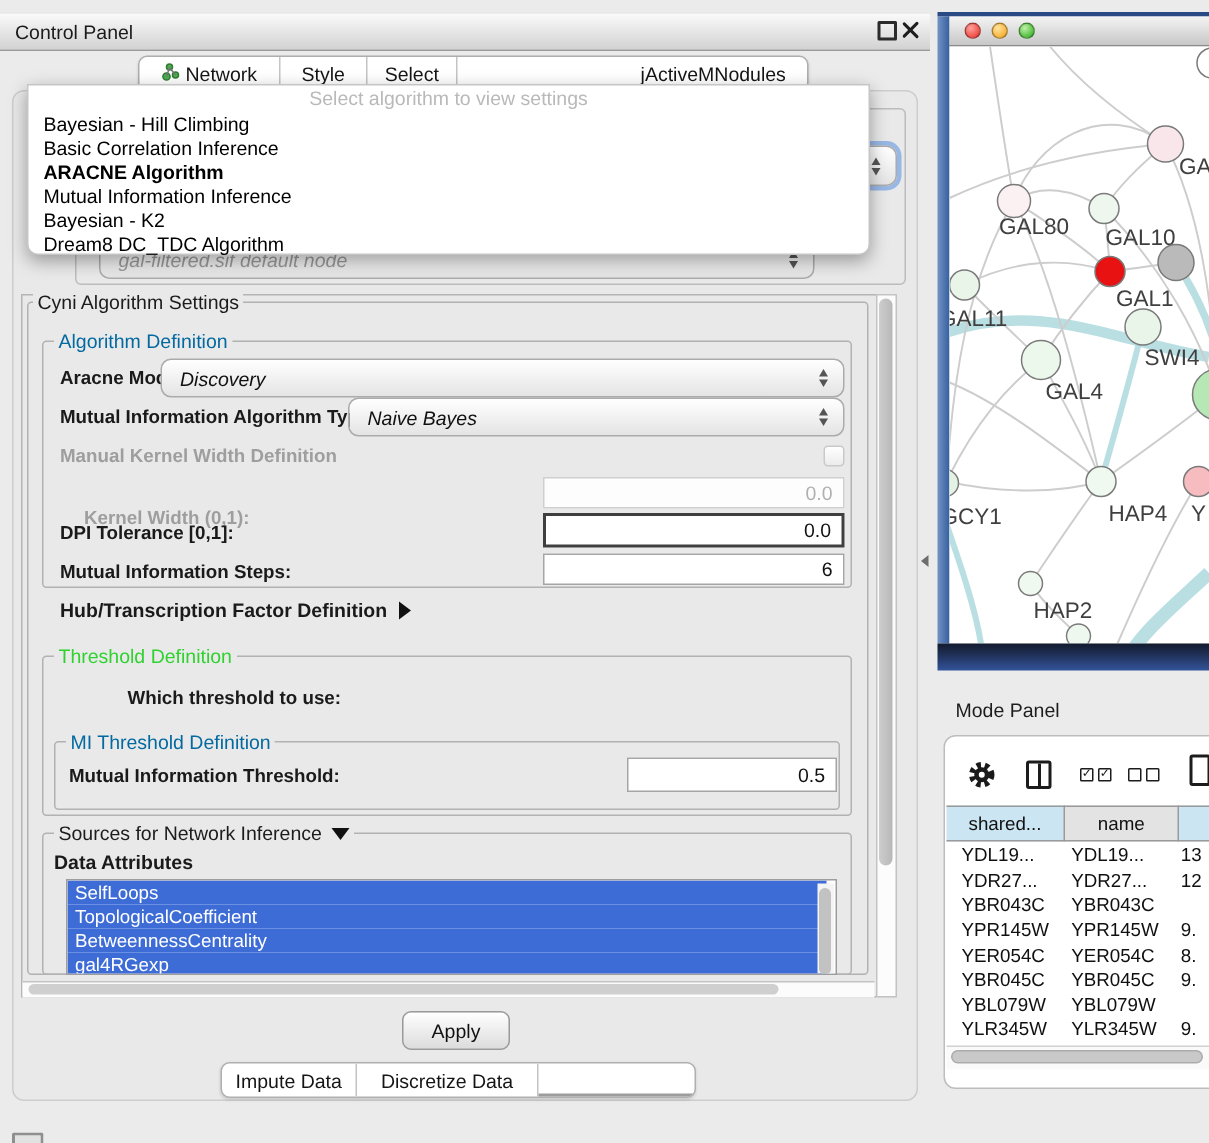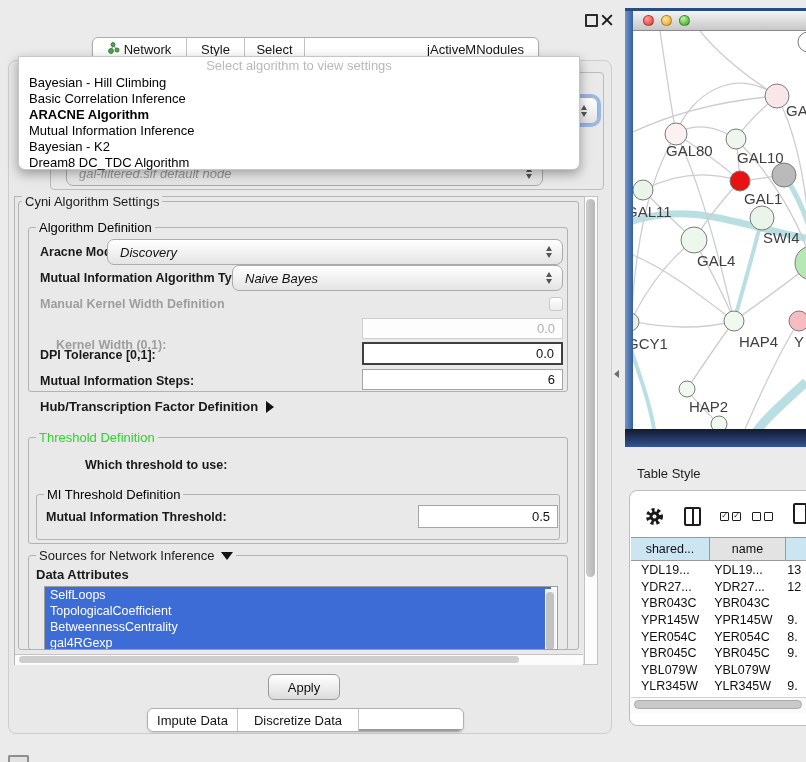--- a/index.html
+++ b/index.html
@@ -29,21 +29,21 @@
   .popup-ph{height:18px;line-height:18px;text-align:center;color:#b9b9b9;font-size:13px;}
   .popup-item{height:16px;line-height:16px;font-size:13px;color:#000;padding-left:10px;}
   .popup-item.selected{font-weight:bold;}
   .scrollpane{left:14px;top:196px;width:584px;height:469px;border:1px solid #b5b5b5;background:#e9e9e9;box-sizing:border-box;}
   .vtrack{left:584px;top:196px;width:14px;height:469px;background:#fcfcfc;border:1px solid #c3c3c3;box-sizing:border-box;}
   .vthumb{left:586px;top:199px;width:9px;height:378px;background:linear-gradient(90deg,#cdcdcd,#b8b8b8);border-radius:5px;}
   .htrack{left:15px;top:654px;width:568px;height:10px;background:#fcfcfc;border-top:1px solid #c3c3c3;}
   .hthumb{left:19px;top:656px;width:500px;height:7px;background:#cfcfcf;border-radius:4px;}
   .group{border:1px solid #b2b2b2;border-radius:3px;box-sizing:border-box;}
   .glabel{font-size:13px;background:#e9e9e9;padding:0 3px;color:#1c1c1c;white-space:nowrap;z-index:3;}
-  .glabel.blue{color:#000000;} .glabel.green{color:#2fd22f;}
+  .glabel.blue{color:#0369a1;} .glabel.green{color:#2fd22f;}
   .flabel{font-size:12.5px;font-weight:bold;color:#1a1a1a;white-space:nowrap;}
   .flabel.dis{color:#9e9e9e;}
   .field{background:#fff;border:1px solid #a5a5a5;box-sizing:border-box;display:flex;align-items:center;justify-content:flex-end;padding-right:7px;font-size:13px;color:#111;}
   .field.dis{color:#b0b0b0;border-color:#cfcfcf;background:#fdfdfd;}
   .field.hot{border:2px solid #3f3f3f;}
   .cbx{width:14px;height:14px;border:1px solid #c9c9c9;border-radius:3px;background:linear-gradient(#fefefe,#ececec);box-sizing:border-box;}
   .tri-right{width:0;height:0;border-top:6px solid transparent;border-bottom:6px solid transparent;border-left:8px solid #111;}
   .tri-down{width:0;height:0;border-left:6px solid transparent;border-right:6px solid transparent;border-top:8px solid #111;}
   .listbox{background:#fff;border:1px solid #9d9d9d;box-sizing:border-box;overflow:hidden;}
   .listrow{height:16px;line-height:16px;font-size:12.5px;color:#fff;padding-left:5px;}
@@ -76,20 +76,23 @@
   .icon-pairbox{display:flex;gap:3px;}
   .pbx{width:9px;height:9px;border:1.6px solid #1c1c1c;border-radius:1px;box-sizing:border-box;font-size:8px;line-height:6px;text-align:center;color:#1c1c1c;font-family:"DejaVu Sans",sans-serif;}
   .splitter{left:614px;top:370px;width:0;height:0;border-top:4px solid transparent;border-bottom:4px solid transparent;border-right:5px solid #6e6e6e;}
   .dock-icon{left:8px;top:755px;width:17px;height:10px;border:2px solid #8f8f8f;border-bottom:none;border-radius:2px 2px 0 0;background:#e2e2e2;}
 </style>
 </head>
 <body>
 
 <div id="app">
 
+  <div class="abs titlebar">
+    <span class="t">Control Panel</span>
+  </div>
   <div class="abs winbtn-float"></div>
   <div class="abs winbtn-close">
       <i class="a"></i>
       <i class="b"></i>
     </div>
 
   <div class="abs tabstrip">
     <div class="seg" style="width:94px;">
       <span><svg width="12" height="12">
             <circle cx="3" cy="9" r="2.4" fill="#4caf50" stroke="#2e7d32"></circle>
@@ -308,21 +311,21 @@
         <text x="739" y="347" font-size="15" fill="#3f3f3f" font-family="&quot;Liberation Sans&quot;, sans-serif">HAP4</text>
         <circle cx="799" cy="321" r="10" fill="#f6bcc0" stroke="#7a7a7a" stroke-width="1"></circle>
         <text x="794" y="347" font-size="15" fill="#3f3f3f" font-family="&quot;Liberation Sans&quot;, sans-serif">Y</text>
         <circle cx="687" cy="389" r="8" fill="#f0f9f0" stroke="#7a7a7a" stroke-width="1"></circle>
         <text x="689" y="412" font-size="15" fill="#3f3f3f" font-family="&quot;Liberation Sans&quot;, sans-serif">HAP2</text>
         <circle cx="719" cy="424" r="8" fill="#eef8ee" stroke="#7a7a7a" stroke-width="1"></circle>
       </svg>
   </div>
   <div class="abs net-bottom"></div>
 
-  <div class="abs tp-title">Table Style</div>
+  <div class="abs tp-title">Mode Panel</div>
   <div class="abs tp-box"></div>
 
   <div class="abs" style="left:645px;top:507px;">
     <svg width="19" height="19">
         <circle cx="9.5" cy="9.5" r="6" fill="none" stroke="#1a1a1a" stroke-width="5" stroke-dasharray="2.6 2.4"></circle>
         <circle cx="9.5" cy="9.5" r="5" fill="#1a1a1a"></circle>
         <circle cx="9.5" cy="9.5" r="2" fill="#fff"></circle>
       </svg>
   </div>
   <div class="abs" style="left:684px;top:507px;width:17px;height:19px;border:2px solid #1c1c1c;border-radius:2px;box-sizing:border-box;">

